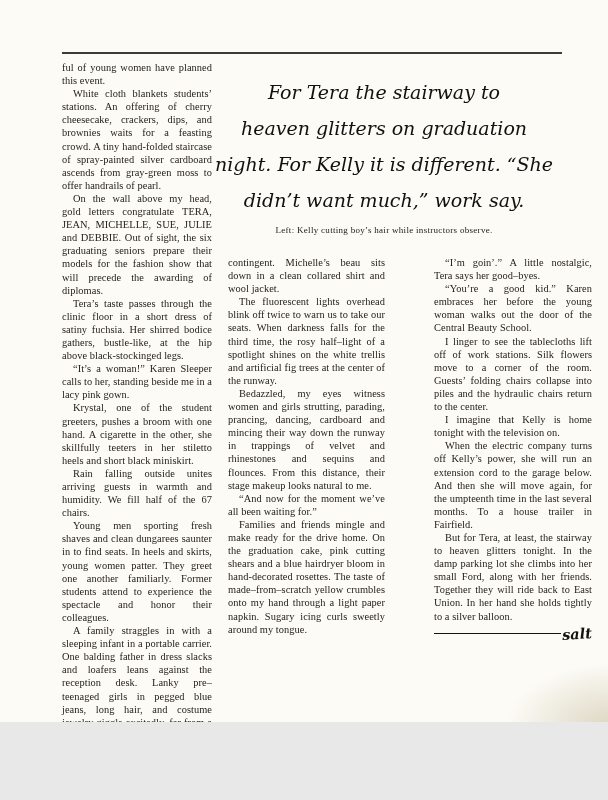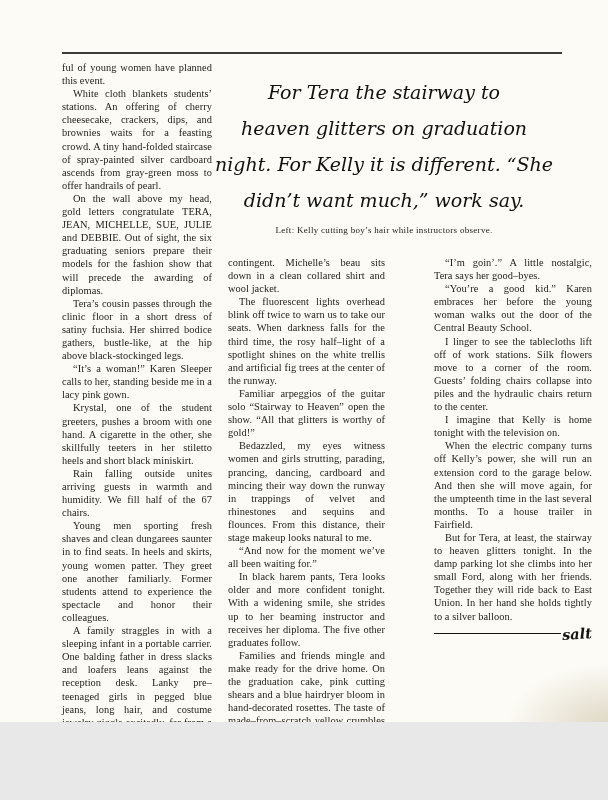--- a/index.html
+++ b/index.html
@@ -93,21 +93,21 @@
 <body>
 
 <div class="page">
 
   <div class="top-rule"></div>
 
   <div id="col1" class="col no-first-indent">
       <div class="para">ful of young women have planned this event.</div>
       <div class="para">White cloth blankets students’ stations. An offering of cherry cheesecake, crackers, dips, and brownies waits for a feasting crowd. A tiny hand-folded staircase of spray-painted silver cardboard ascends from gray-green moss to offer handrails of pearl.</div>
       <div class="para">On the wall above my head, gold letters congratulate TERA, JEAN, MICHELLE, SUE, JULIE and DEBBIE. Out of sight, the six graduating seniors prepare their models for the fashion show that will precede the awarding of diplomas.</div>
-      <div class="para">Tera’s cousin passes through the clinic floor in a short dress of satiny fuchsia. Her shirred bodice gathers, bustle-like, at the hip above black-stockinged legs.</div>
+      <div class="para">Tera’s taste passes through the clinic floor in a short dress of satiny fuchsia. Her shirred bodice gathers, bustle-like, at the hip above black-stockinged legs.</div>
       <div class="para">“It’s a woman!” Karen Sleeper calls to her, standing beside me in a lacy pink gown.</div>
       <div class="para">Krystal, one of the student greeters, pushes a broom with one hand. A cigarette in the other, she skillfully teeters in her stiletto heels and short black miniskirt.</div>
       <div class="para">Rain falling outside unites arriving guests in warmth and humidity. We fill half of the 67 chairs.</div>
       <div class="para">Young men sporting fresh shaves and clean dungarees saunter in to find seats. In heels and skirts, young women patter. They greet one another familiarly. Former students attend to experience the spectacle and honor their colleagues.</div>
       <div class="para">A family straggles in with a sleeping infant in a portable carrier. One balding father in dress slacks and loafers leans against the reception desk. Lanky pre–teenaged girls in pegged blue jeans, long hair, and costume jewelry giggle excitedly, far from a mother with a camcorder. Instamatic cameras pass back and forth.</div>
       <div class="para">Kathy Packard arrives in heels and trenchcoat, with her entourage of mustachioed husband and younger child. Tera’s father, his family, and a few of Tera’s “close, close friends” make up the rest of her ten–person</div>
     </div>
 
   <div class="pull-quote">
     <div>
@@ -115,24 +115,22 @@
         <div class="quote-line">heaven glitters on graduation</div>
         <div class="quote-line">night. For Kelly it is different. “She</div>
         <div class="quote-line">didn’t want much,” work say.</div>
       </div>
     <div class="caption">Left: Kelly cutting boy’s hair while instructors observe.</div>
   </div>
 
   <div id="col2" class="col no-first-indent">
       <div class="para">contingent. Michelle’s beau sits down in a clean collared shirt and wool jacket.</div>
       <div class="para">The fluorescent lights overhead blink off twice to warn us to take our seats. When darkness falls for the third time, the rosy half–light of a spotlight shines on the white trellis and artificial fig trees at the center of the runway.</div>
-      <div class="para">Familiar arpeggios of the guitar solo “Stairway to Heaven” open the show. “All that glitters is worthy of gold!”</div>
       <div class="para">Bedazzled, my eyes witness women and girls strutting, parading, prancing, dancing, cardboard and mincing their way down the runway in trappings of velvet and rhinestones and sequins and flounces. From this distance, their stage makeup looks natural to me.</div>
       <div class="para">“And now for the moment we’ve all been waiting for.”</div>
-      <div class="para">In black harem pants, Tera looks older and more confident tonight. With a widening smile, she strides up to her beaming instructor and receives her diploma. The five other graduates follow.</div>
       <div class="para">Families and friends mingle and make ready for the drive home. On the graduation cake, pink cutting shears and a blue hairdryer bloom in hand-decorated rosettes. The taste of made–from–scratch yellow crumbles onto my hand through a light paper napkin. Sugary icing curls sweetly around my tongue.</div>
     </div>
 
   <div id="col3" class="col">
     <div>
         <div class="para">“I’m goin’.” A little nostalgic, Tera says her good–byes.</div>
         <div class="para">“You’re a good kid.” Karen embraces her before the young woman walks out the door of the Central Beauty School.</div>
         <div class="para">I linger to see the tablecloths lift off of work stations. Silk flowers move to a corner of the room. Guests’ folding chairs collapse into piles and the hydraulic chairs return to the center.</div>
         <div class="para">I imagine that Kelly is home tonight with the television on.</div>
         <div class="para">When the electric company turns off Kelly’s power, she will run an extension cord to the garage below. And then she will move again, for the umpteenth time in the last several months. To a house trailer in Fairfield.</div>

